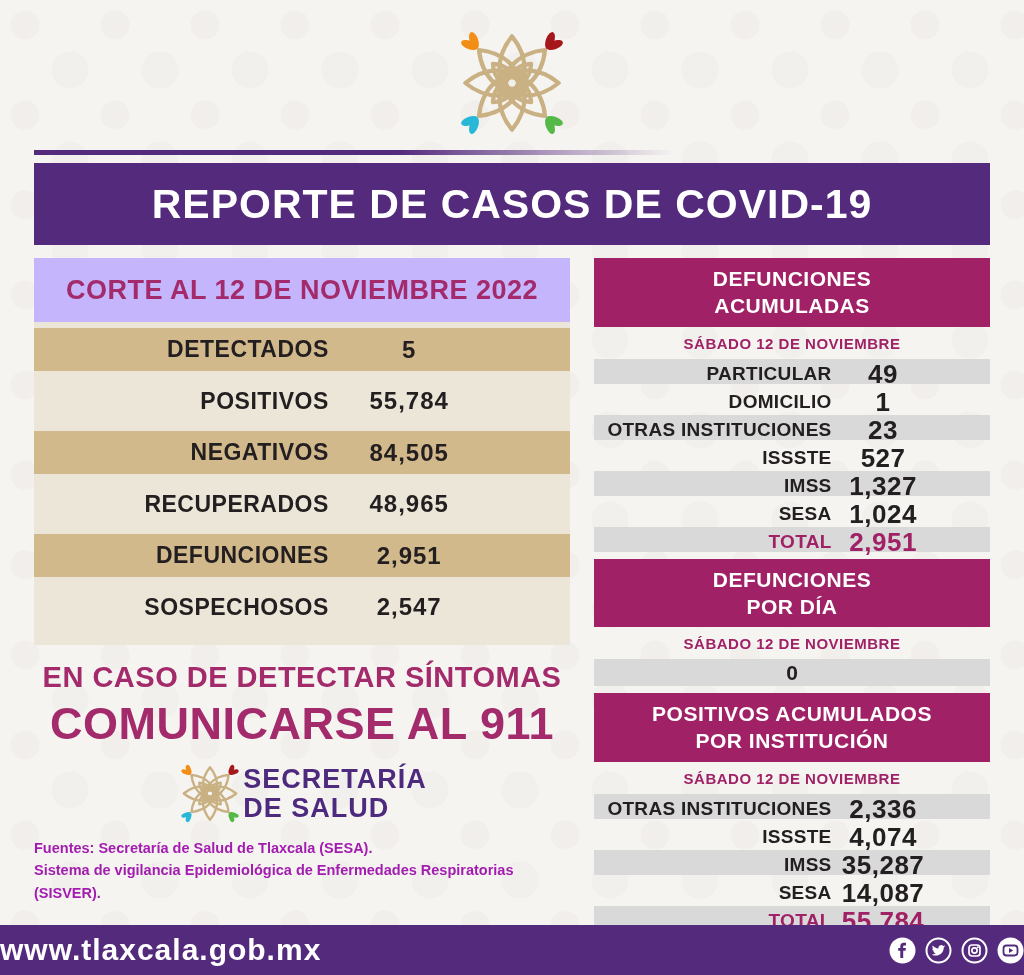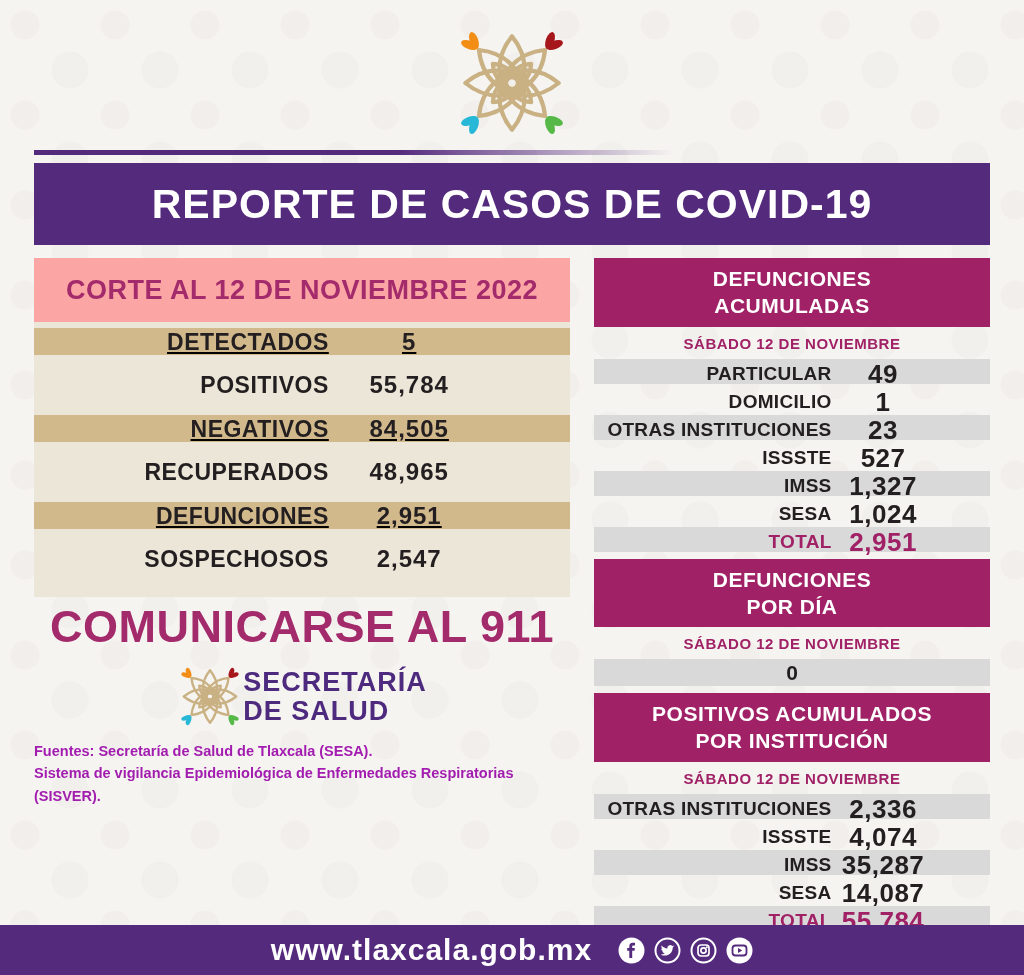--- a/index.html
+++ b/index.html
@@ -17,25 +17,25 @@
   .brand-name{font-size:58px;font-weight:800;color:#4e2a7e;letter-spacing:4px;line-height:1;}
   .brand-tagline{font-size:19px;font-weight:800;color:#9d2365;letter-spacing:7px;text-align:center;margin-top:4px;}
   .divider{margin:6px 34px 8px 34px;height:5px;
     background:linear-gradient(to right,#542a7d 0%,#542a7d 38%,rgba(84,42,125,0) 67%,rgba(84,42,125,0) 100%);}
   .title-banner{margin:0 34px;background:#542a7d;height:82px;display:flex;align-items:center;justify-content:center;}
   .title-banner .title{color:#ffffff;font-size:41px;font-weight:800;letter-spacing:1px;}
 
   .content{display:flex;margin:13px 34px 0 34px;gap:24px;align-items:flex-start;}
   .left-col{width:536px;flex:0 0 auto;}
   .left-panel{background:#ece6d8;}
-  .lp-header{background:#fca5a5;height:64px;display:flex;align-items:center;justify-content:center;
+  .lp-header{background:#c4b5fd;height:64px;display:flex;align-items:center;justify-content:center;
     color:#a32a6b;font-size:27px;font-weight:800;letter-spacing:0.5px;}
   .lp-rows{padding:6px 0 8px 0;}
   .lp-row{display:grid;grid-template-columns:55% 30% 15%;align-items:center;}
-  .lp-row.tan{background:#d2b98c;height:27px;text-decoration:underline;}
+  .lp-row.tan{background:#d2b98c;height:43px;}
   .lp-row.cream{height:60px;}
   .lp-label{justify-self:end;font-weight:800;font-size:23px;color:#231f20;letter-spacing:0.5px;}
   .lp-value{justify-self:center;font-weight:800;font-size:24px;color:#231f20;letter-spacing:1px;}
   .notice1{margin-top:16px;text-align:center;color:#a32a6b;font-weight:800;font-size:29px;letter-spacing:0.5px;}
   .notice2{text-align:center;color:#a32a6b;font-weight:800;font-size:45px;letter-spacing:0.5px;margin-top:4px;}
   .salud-brand{display:flex;align-items:center;justify-content:center;margin-top:12px;}
   .salud-logo{width:66px;height:63px;}
   .salud-text{color:#4e2a7e;font-weight:800;font-size:27px;line-height:1.05;letter-spacing:1px;}
   .sources{margin-top:12px;font-size:14.5px;font-weight:700;color:#a21caf;line-height:1.55;}
 
@@ -46,21 +46,21 @@
   .rp-row{display:grid;grid-template-columns:60% 26% 14%;align-items:center;height:25px;margin-bottom:3px;}
   .rp-row.gray{background:#d9d9d9;}
   .rp-label{justify-self:end;font-weight:800;font-size:19px;color:#231f20;letter-spacing:0.3px;}
   .rp-value{justify-self:center;font-weight:800;font-size:26px;color:#231f20;letter-spacing:0.5px;}
   .rp-row.total .rp-label,.rp-row.total .rp-value{color:#a02166;}
   .rp-single{background:#d9d9d9;height:27px;display:flex;align-items:center;justify-content:center;
     font-weight:800;font-size:21px;color:#231f20;margin-bottom:3px;}
   .rp-section{margin-bottom:7px;}
 
   .footer{position:absolute;left:0;bottom:0;width:1024px;height:50px;background:#542a7d;
-    display:flex;align-items:center;justify-content:center;gap:26px;}
+    display:flex;align-items:center;justify-content:space-between;gap:26px;}
   .footer-url{color:#ffffff;font-size:30px;font-weight:800;letter-spacing:1px;}
   .social{display:flex;align-items:center;gap:9px;}
   .social svg{display:block;}
 </style>
 </head>
 <body>
 
 <div class="brand-header">
   <div class="brand-logo">
     <svg viewBox="-60 -60 120 120" width="118" height="112">
@@ -136,20 +136,21 @@
             <div></div>
         </div>
         <div class="lp-row cream">
           <div class="lp-label">SOSPECHOSOS</div>
           <div class="lp-value">2,547</div>
             <div></div>
         </div>
       </div>
     </div>
 
+    <div class="notice1">EN CASO DE DETECTAR SÍNTOMAS</div>
     <div class="notice2">COMUNICARSE AL 911</div>
 
     <div class="salud-brand">
       <div class="salud-logo">
         <svg viewBox="-60 -60 120 120" width="66" height="63">
           <g stroke="#c9b183" stroke-width="4.5" fill="none" stroke-linejoin="round">
             <path d="M0,16 C-17,3 -19,-27 0,-50 C19,-27 17,3 0,16 Z"></path>
             <path d="M0,16 C-17,3 -19,-27 0,-50 C19,-27 17,3 0,16 Z" transform="rotate(45)"></path>
             <path d="M0,16 C-17,3 -19,-27 0,-50 C19,-27 17,3 0,16 Z" transform="rotate(90)"></path>
             <path d="M0,16 C-17,3 -19,-27 0,-50 C19,-27 17,3 0,16 Z" transform="rotate(135)"></path>

